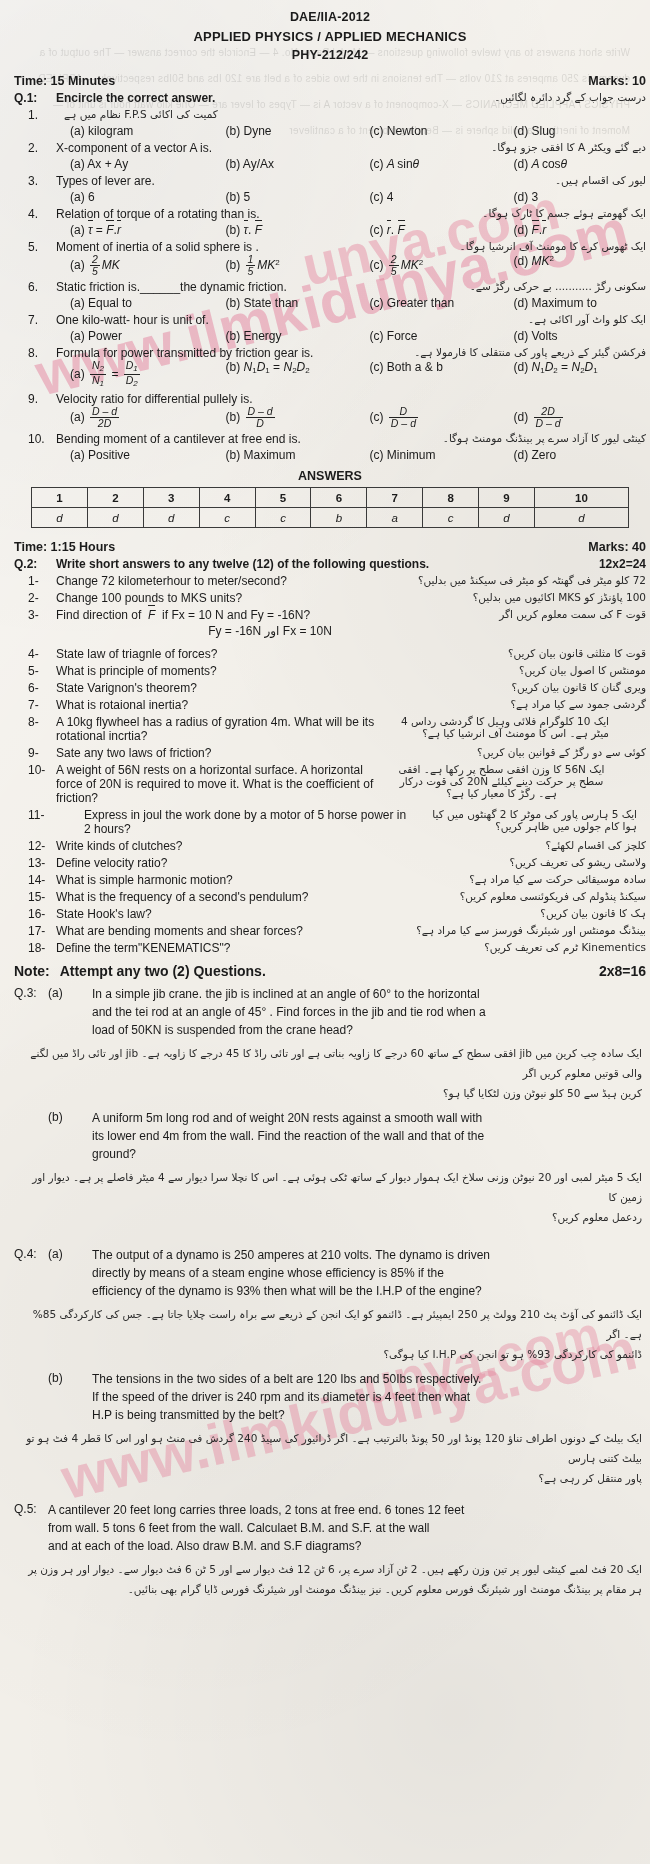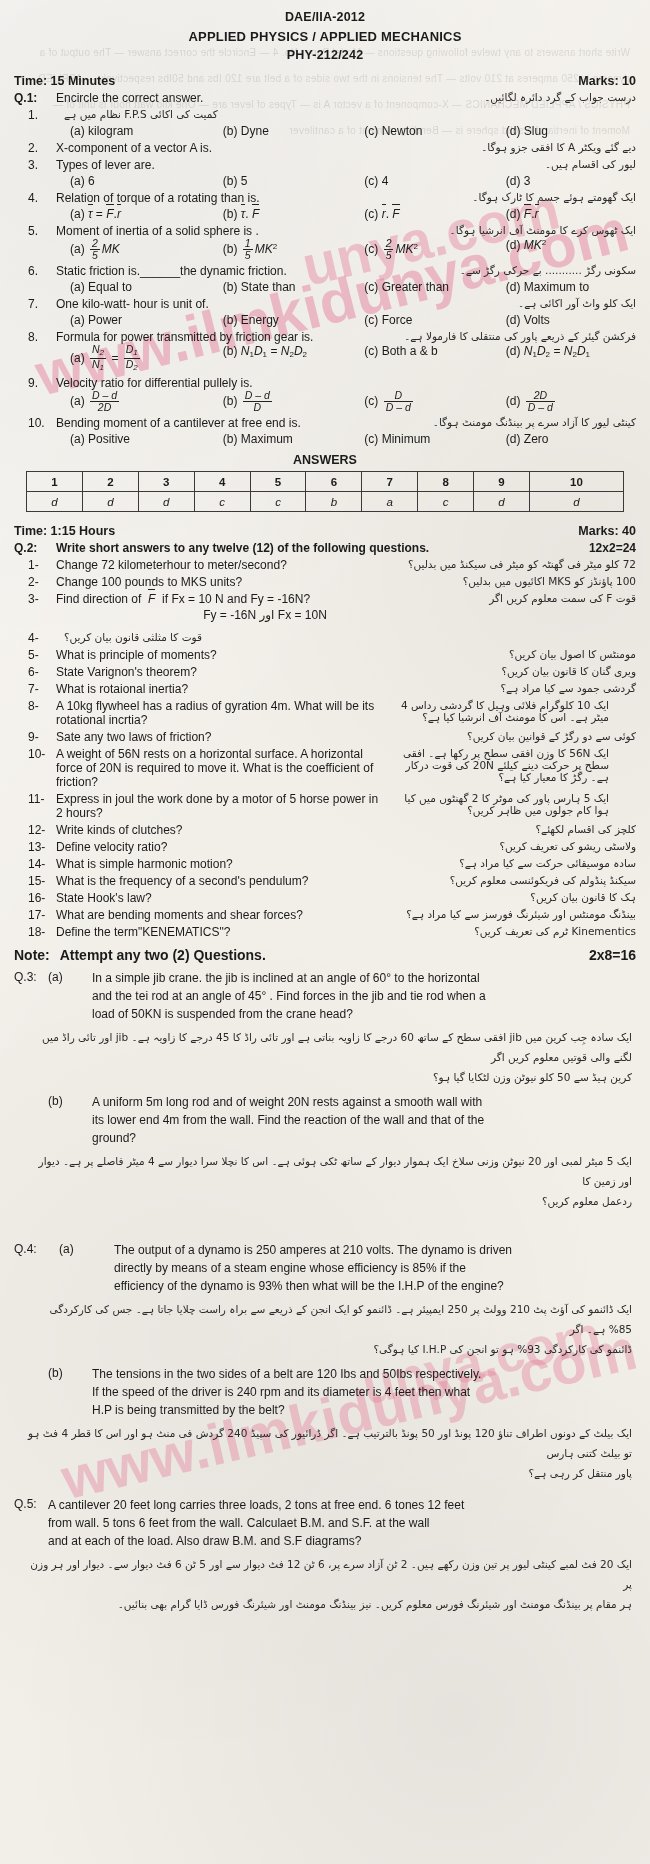--- a/index.html
+++ b/index.html
@@ -13,21 +13,21 @@
   .page {
     position:relative;
     width:650px;
     min-height:1864px;
     padding:0;
     background:
       linear-gradient(125deg, rgba(255,255,255,0.55), rgba(255,255,255,0) 40%),
       #f2efe9;
     overflow:hidden;
   }
-  .sheet { position:relative; z-index:3; padding:8px 14px 20px 14px; }
+  .sheet { position:relative; z-index:3; padding:8px 4px 20px 14px; }
 
   
   .grain {
     position:absolute; inset:0; z-index:1; pointer-events:none;
     background:
       radial-gradient(circle at 12% 8%, rgba(0,0,0,0.045), transparent 28%),
       radial-gradient(circle at 88% 30%, rgba(0,0,0,0.04), transparent 26%),
       radial-gradient(circle at 30% 72%, rgba(0,0,0,0.035), transparent 30%),
       radial-gradient(circle at 70% 92%, rgba(0,0,0,0.05), transparent 25%);
   }
@@ -132,39 +132,45 @@
       <div>PHY-212/242</div>
     </div>
 
     <div class="spread">
       <span>Time: 15 Minutes</span>
       <span>Marks: 10</span>
     </div>
 
     <div class="qline">
       <div class="qno bold" style="padding-left:0;">Q.1:</div>
-      <div class="qtxt" style="font-weight:normal;">Encircle the correct answer.</div>
+      <div class="qtxt" style="font-weight:bold;">Encircle the correct answer.</div>
       <div class="urdu">درست جواب کے گرد دائرہ لگائیں۔</div>
     </div>
 
     <div class="qline">
       <div class="qno">1.</div>
       <div class="urdu">کمیت کی اکائی F.P.S نظام میں ہے</div>
     </div>
     <div class="opts">
       <div class="opt w1">(a) kilogram</div>
       <div class="opt w2">(b) Dyne</div>
       <div class="opt w3">(c) Newton</div>
       <div class="opt">(d) Slug</div>
     </div>
 
     <div class="qline">
       <div class="qno">2.</div>
       <div class="qtxt">X-component of a vector A is.</div>
       <div class="urdu">دیے گئے ویکٹر A کا افقی جزو ہوگا۔</div>
+    </div>
+    <div class="opts">
+      <div class="opt w1">(a) Ax + Ay</div>
+      <div class="opt w2">(b) Ay/Ax</div>
+      <div class="opt w3">(c) <i>A</i> sin<i>θ</i></div>
+      <div class="opt">(d) <i>A</i> cos<i>θ</i></div>
     </div>
 
     <div class="qline">
       <div class="qno">3.</div>
       <div class="qtxt">Types of lever are.</div>
       <div class="urdu">لیور کی اقسام ہیں۔</div>
     </div>
     <div class="opts">
       <div class="opt w1">(a) 6</div>
       <div class="opt w2">(b) 5</div>
@@ -337,20 +343,21 @@
     <div class="qline">
       <div class="qno">3-</div>
       <div class="qtxt">Find direction of&nbsp; <span class="vec">F</span>&nbsp; if Fx = 10 N and Fy = -16N?</div>
       <div class="urdu">قوت F کی سمت معلوم کریں اگر</div>
     </div>
     <div class="fy-line">Fy = -16N اور Fx = 10N</div>
     <div class="squiggle"></div>
 
     <div class="qline">
       <div class="qno">4-</div>
+      <div class="qtxt">State law of triagnle of forces?</div>
       <div class="urdu">قوت کا مثلثی قانون بیان کریں؟</div>
     </div>
     <div class="qline">
       <div class="qno">5-</div>
       <div class="qtxt">What is principle of moments?</div>
       <div class="urdu">مومنٹس کا اصول بیان کریں؟</div>
     </div>
     <div class="qline">
       <div class="qno">6-</div>
       <div class="qtxt">State Varignon's theorem?</div>
@@ -367,25 +374,25 @@
       <div class="urdu" style="white-space:normal; width:215px;">ایک 10 کلوگرام فلائی وہیل کا گردشی رداس 4 میٹر ہے۔ اس کا مومنٹ آف انرشیا کیا ہے؟</div>
     </div>
     <div class="qline">
       <div class="qno">9-</div>
       <div class="qtxt">Sate any two laws of friction?</div>
       <div class="urdu">کوئی سے دو رگڑ کے قوانین بیان کریں؟</div>
     </div>
     <div class="qline">
       <div class="qno">10-</div>
       <div class="qtxt" style="max-width:330px;">A weight of 56N rests on a horizontal surface. A horizontal force of 20N is required to move it. What is the coefficient of friction?</div>
-      <div class="urdu" style="white-space:normal; width:215px;">ایک 56N کا وزن افقی سطح پر رکھا ہے۔ افقی سطح پر حرکت دینے کیلئے 20N کی قوت درکار ہے۔ رگڑ کا معیار کیا ہے؟</div>
+      <div class="urdu" style="white-space:normal; width:215px;text-align:center;">ایک 56N کا وزن افقی سطح پر رکھا ہے۔ افقی سطح پر حرکت دینے کیلئے 20N کی قوت درکار ہے۔ رگڑ کا معیار کیا ہے؟</div>
     </div>
     <div class="qline">
       <div class="qno">11-</div>
-      <div class="qtxt" style="max-width:330px;">Express in joul the work done by a motor of 5 horse power in 2 hours?</div>
+      <div class="qtxt" style="max-width:330px;margin-left:28px;">Express in joul the work done by a motor of 5 horse power in 2 hours?</div>
       <div class="urdu" style="white-space:normal; width:215px;">ایک 5 ہارس پاور کی موٹر کا 2 گھنٹوں میں کیا ہوا کام جولوں میں ظاہر کریں؟</div>
     </div>
     <div class="qline">
       <div class="qno">12-</div>
       <div class="qtxt">Write kinds of clutches?</div>
       <div class="urdu">کلچز کی اقسام لکھئے؟</div>
     </div>
     <div class="qline">
       <div class="qno">13-</div>
       <div class="qtxt">Define velocity ratio?</div>
@@ -446,21 +453,21 @@
         <p>A uniform 5m long rod and of weight 20N rests against a smooth wall with</p>
         <p>its lower end 4m from the wall. Find the reaction of the wall and that of the</p>
         <p>ground?</p>
       </div>
     </div>
     <div class="urdu-block">
       <div>ایک 5 میٹر لمبی اور 20 نیوٹن وزنی سلاخ ایک ہموار دیوار کے ساتھ ٹکی ہوئی ہے۔ اس کا نچلا سرا دیوار سے 4 میٹر فاصلے پر ہے۔ دیوار اور زمین کا</div>
       <div>ردعمل معلوم کریں؟</div>
     </div>
 
-    <div class="lq" style="margin-top:31px;gap:11px;">
+    <div class="lq" style="margin-top:20px;">
       <div class="lbl">Q.4:</div>
       <div class="sublbl">(a)</div>
       <div class="body">
         <p>The output of a dynamo is 250 amperes at 210 volts. The dynamo is driven</p>
         <p>directly by means of a steam engine whose efficiency is 85% if the</p>
         <p>efficiency of the dynamo is 93% then what will be the I.H.P of the engine?</p>
       </div>
     </div>
     <div class="urdu-block">
       <div>ایک ڈائنمو کی آؤٹ پٹ 210 وولٹ پر 250 ایمپیئر ہے۔ ڈائنمو کو ایک انجن کے ذریعے سے براہ راست چلایا جاتا ہے۔ جس کی کارکردگی 85% ہے۔ اگر</div>

